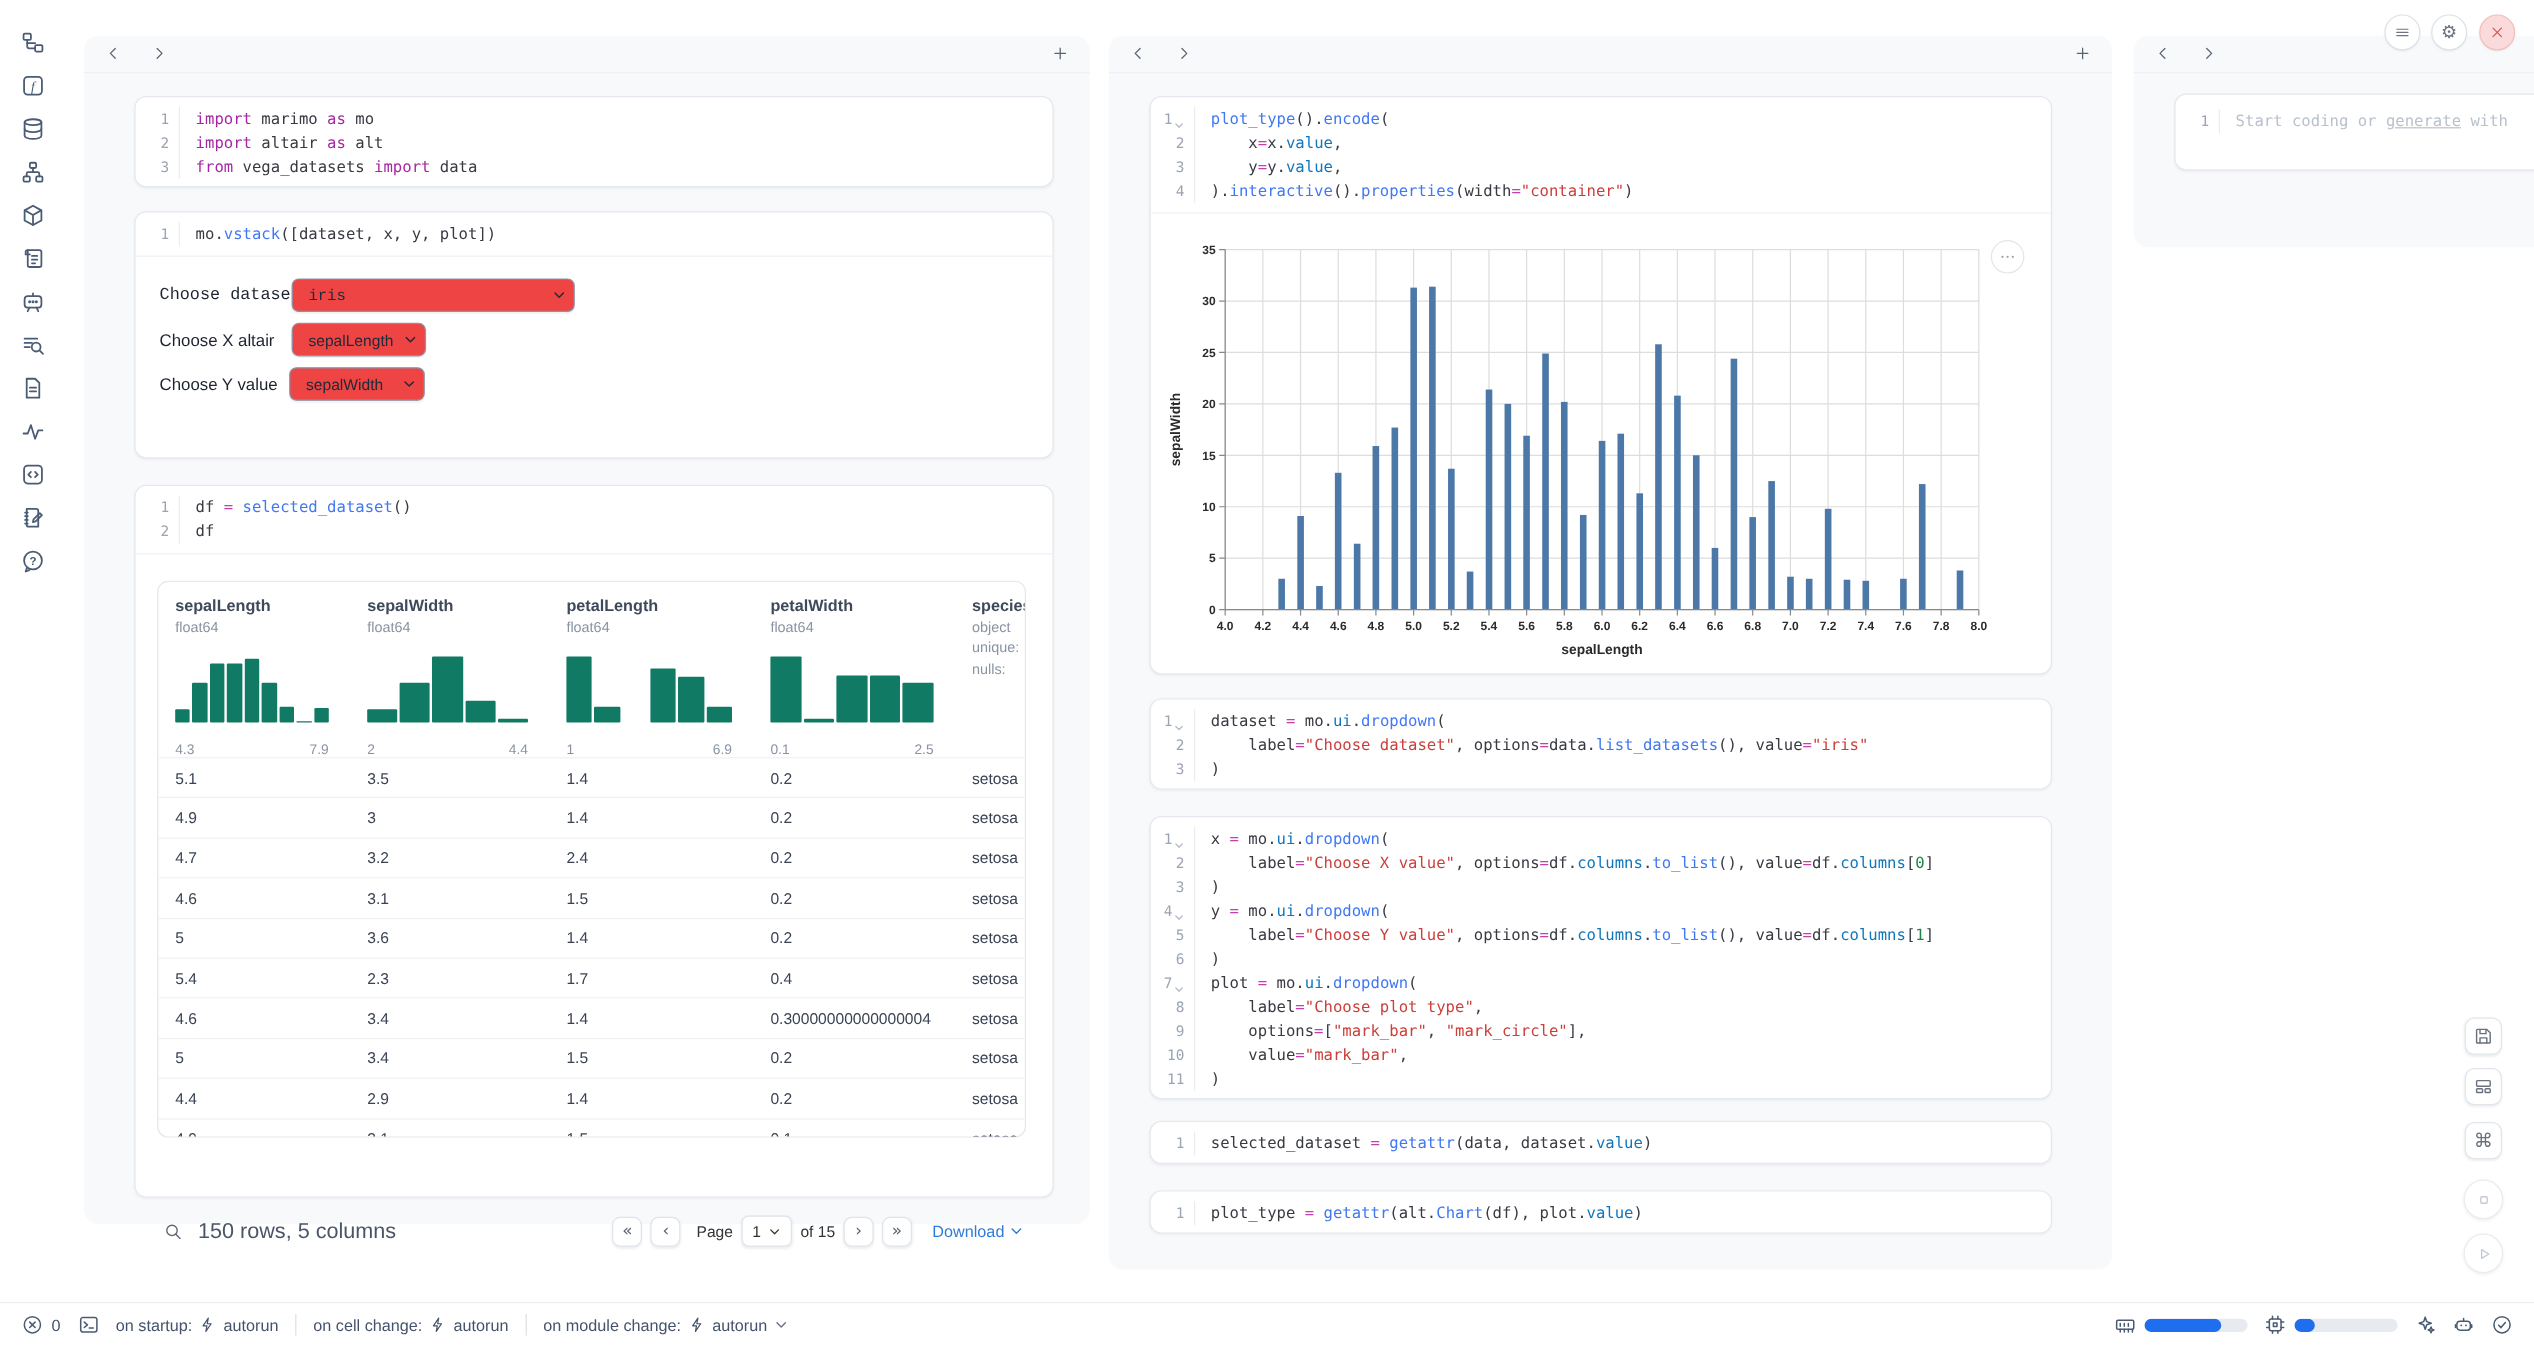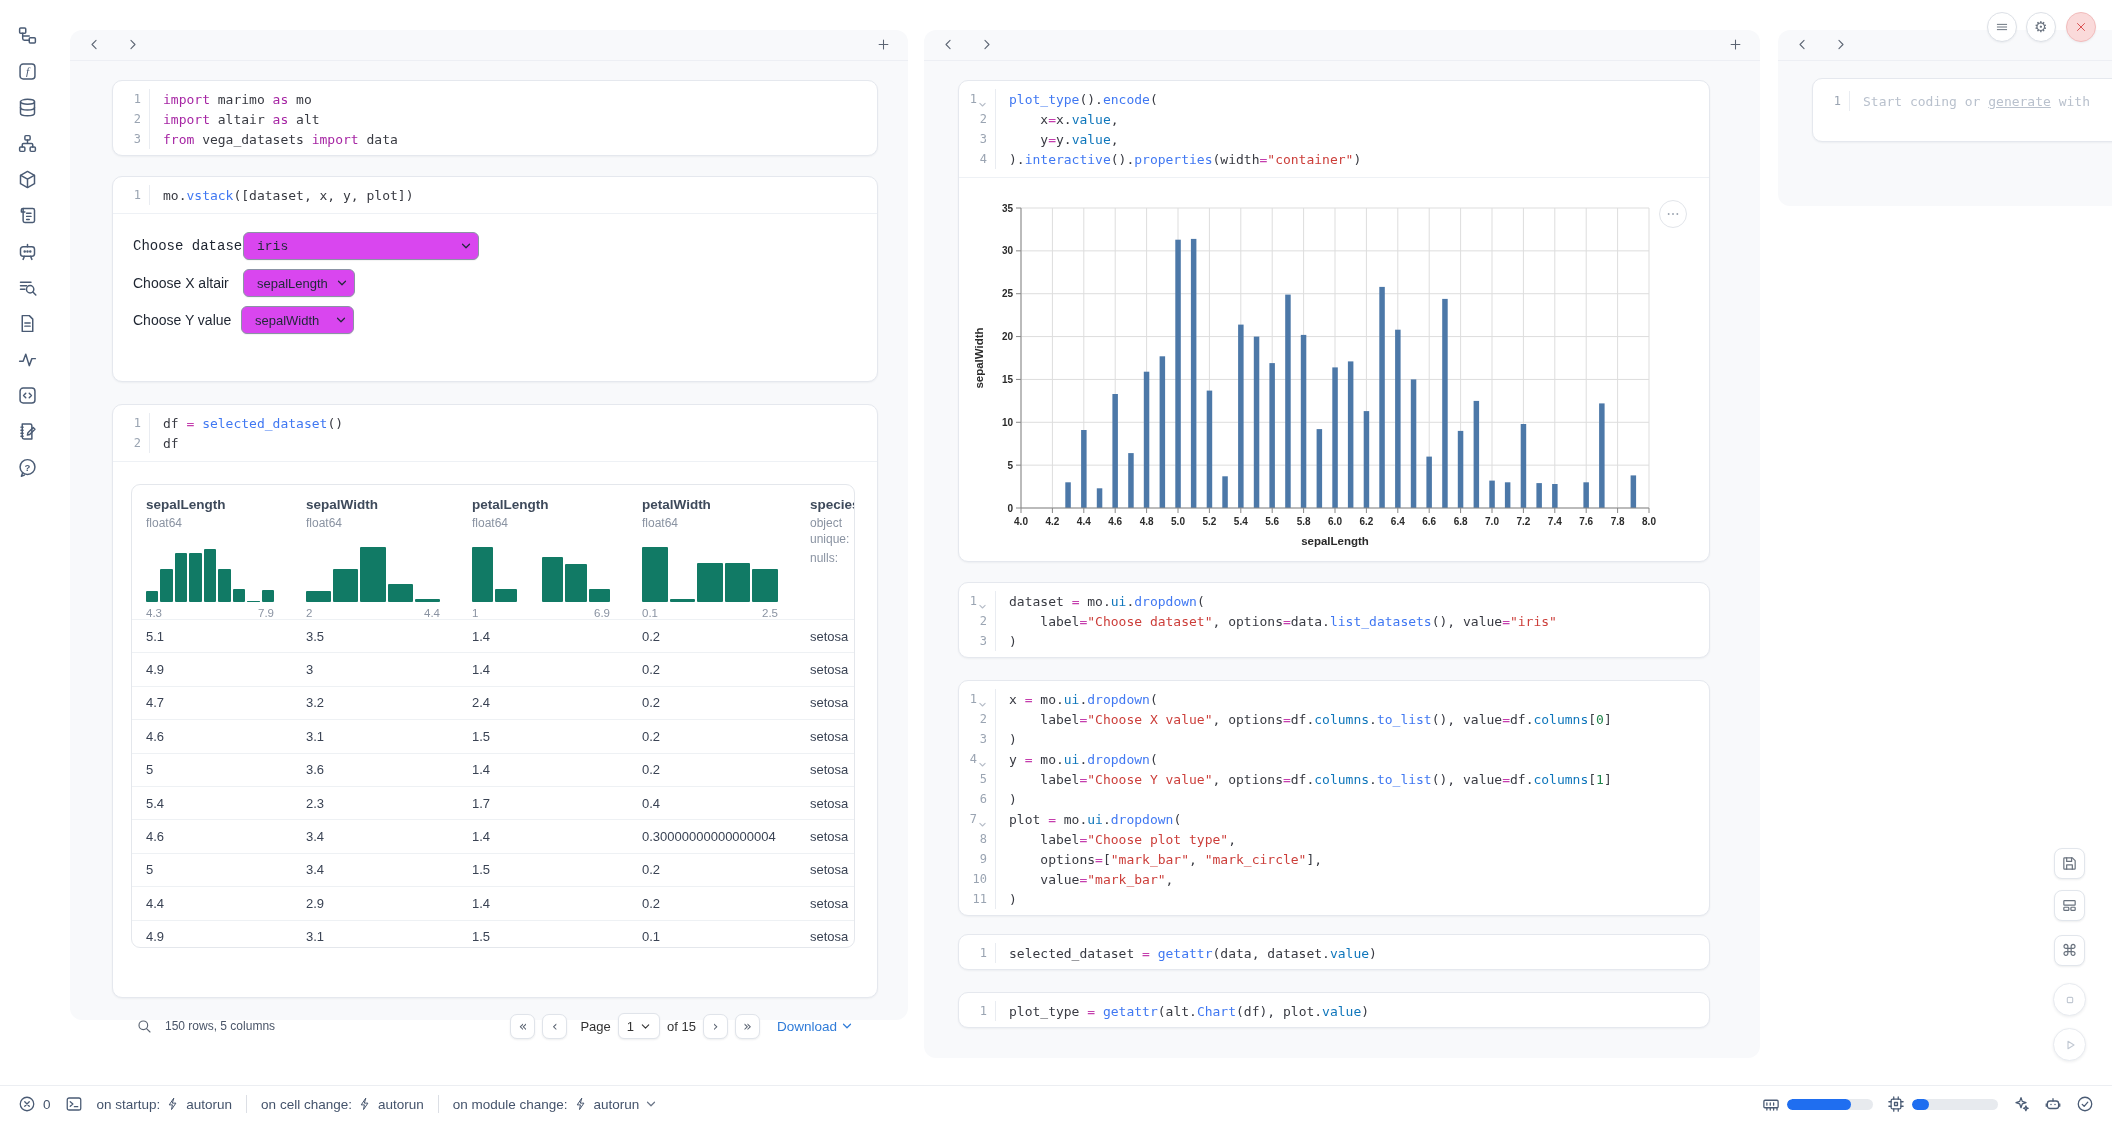--- a/index.html
+++ b/index.html
@@ -19,37 +19,37 @@
   .cl{display:flex;height:20px;align-items:center;font-family:"DejaVu Sans Mono",monospace;font-size:13px}
   .ln{flex:0 0 37px;height:100%;box-sizing:border-box;display:flex;align-items:center;justify-content:flex-end;padding-right:8px;color:#9aa4b2;font-size:12px;border-right:1px solid #e9ecf1}
   .fold{width:9px;height:9px;margin-left:1px;margin-top:6px;color:#b6bdc8;display:inline-block}
   .src{padding-left:13px;white-space:pre;color:#383a42}
   .tk-kw{color:#a626a4}.tk-fn{color:#4078f2}.tk-prop{color:#0f76bb}.tk-str{color:#cc3e3a}.tk-num{color:#1d8348}.tk-op{color:#c43ead}.tk-pl{color:#383a42}
   .output{position:absolute;left:0;right:0;bottom:0;border-top:1px solid #eef1f5}
   
   .controls{top:36px}
   .ctl-row{position:absolute;left:0;right:0;height:28px}
   .ctl-label{position:absolute;left:20px;font-size:14px;color:#1d2430;line-height:28px}
-  .dd{position:absolute;top:0;height:28px;border:1px solid #8b93a5;border-radius:6px;background:#d946ef;display:flex;align-items:center;padding:0 24px 0 13px;font-size:13px;color:#1f2937;box-sizing:border-box;cursor:pointer;box-shadow:0 1px 1px rgba(0,0,0,.05)}
+  .dd{position:absolute;top:0;height:28px;border:1px solid #8b93a5;border-radius:6px;background:#ef4444;display:flex;align-items:center;padding:0 24px 0 13px;font-size:13px;color:#1f2937;box-sizing:border-box;cursor:pointer;box-shadow:0 1px 1px rgba(0,0,0,.05)}
   .dd .chev{position:absolute;right:6px;width:12px;height:12px;color:#1f2937}
   
   .table-output{top:56px}
   .table-card{position:absolute;left:18px;top:22px;width:722px;height:462px;background:#fff;border:1px solid #e4e7ec;border-radius:9px;overflow:hidden}
   .t-head{display:grid;grid-template-columns:160px 166px 170px 168px 1fr;padding-top:12px}
   .th{padding-left:14px;overflow:hidden}
   .th-name{font-size:13.5px;font-weight:bold;color:#3e4a5b;white-space:nowrap}
   .th-dtype{font-size:12px;color:#8a93a2;margin-top:4px;white-space:nowrap}
   .hist{margin-top:9px;height:63px;width:calc(100% - 18px);display:flex;align-items:flex-end;gap:2px}
   .hist b{flex:1;background:#117a65;border-radius:1px}
-  .range{width:calc(100% - 18px);display:flex;justify-content:space-between;font-size:11.5px;color:#8a93a2;margin-top:5px}
+  .range{width:calc(100% - 18px);display:flex;justify-content:space-between;font-size:11.5px;color:#8a93a2;margin-top:17px}
   .th-meta{font-size:12px;color:#8a93a2;line-height:19px;white-space:nowrap}
   .tr{display:grid;grid-template-columns:160px 166px 170px 168px 1fr;height:32.4px;border-top:1px solid #eef1f4;align-items:center}
   .td{padding-left:14px;font-size:13px;color:#3a4354;white-space:nowrap;overflow:hidden}
   .t-footer{position:absolute;left:18px;right:24px;top:544px;height:40px;display:flex;align-items:center;justify-content:space-between}
-  .tf-left{display:flex;align-items:center;gap:13px;color:#4a5568;font-size:12px;padding-left:5px}
+  .tf-left{display:flex;align-items:center;gap:13px;color:#4a5568;font-size:18px;padding-left:5px}
   .tf-search{width:16px;height:16px;color:#5b6472;cursor:pointer}
   .tf-right{display:flex;align-items:center;gap:7px;font-size:13px;color:#333}
   .pg-btn{width:25px;height:25px;border:1px solid #e0e4ea;border-radius:7px;background:#fff;box-shadow:0 1px 2px rgba(23,32,54,.08);color:#5b6472;display:flex;align-items:center;justify-content:center;cursor:pointer;padding:0}
   .tg{display:inline-flex;align-items:center;justify-content:center;font-size:14px;line-height:1;font-family:"DejaVu Sans",sans-serif}
   .pg-label{margin-left:6px}
   .mini-dd{height:24px;border:1px solid #e0e4ea;border-radius:6px;background:#fff;box-shadow:0 1px 2px rgba(23,32,54,.08);display:inline-flex;align-items:center;gap:6px;padding:0 8px;cursor:pointer}
   .mini-dd .chev{width:11px;height:11px;color:#333;display:inline-flex}
   .dl{color:#2f7bd8;display:inline-flex;align-items:center;gap:4px;margin-left:10px;cursor:pointer;font-size:13.5px}
   .dl .chev{width:12px;height:12px;display:inline-flex}
   

